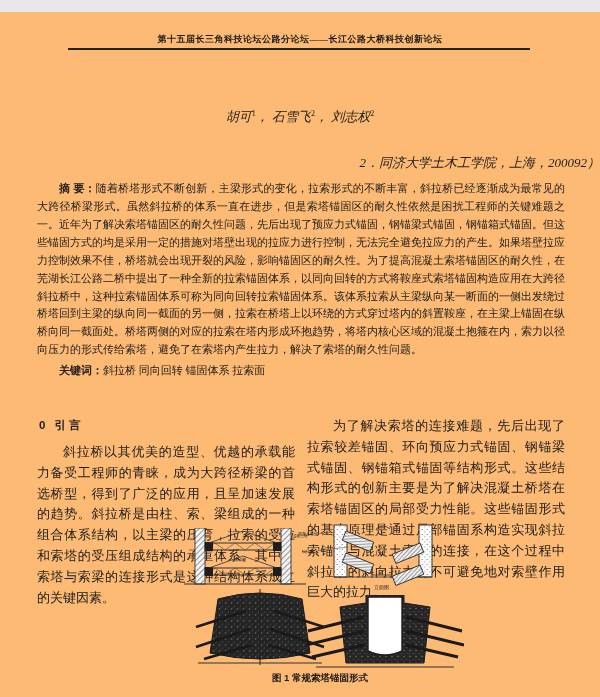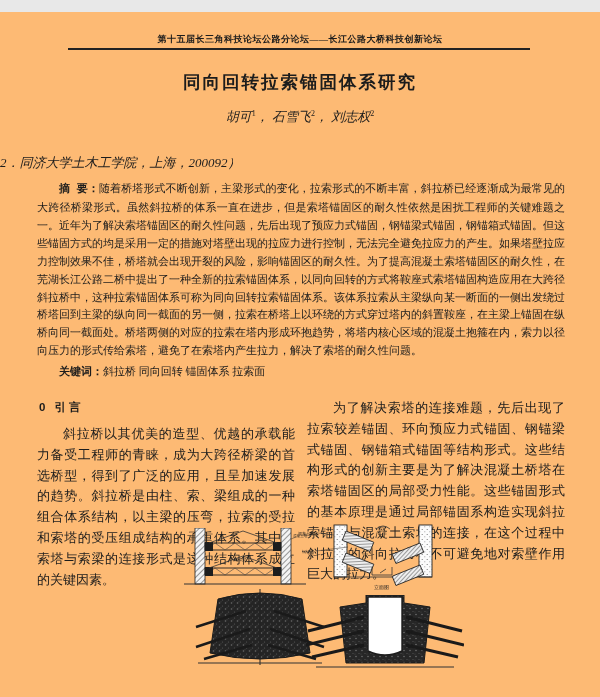--- a/index.html
+++ b/index.html
@@ -11,26 +11,26 @@
   .hdr{position:absolute;top:21px;left:0;width:100%;text-align:center;
     font-size:9px;font-weight:bold;letter-spacing:0.5px;}
   .hdr-rule{position:absolute;top:36px;left:68px;width:462px;border-top:2px solid #222;}
   .title{position:absolute;top:58px;left:0;width:100%;text-align:center;
     font-size:17.5px;font-weight:bold;letter-spacing:2px;
     font-family:"Liberation Sans","DejaVu Sans",sans-serif;}
   .authors{position:absolute;top:96px;left:0;width:100%;text-align:center;
     font-size:13px;font-style:italic;}
   .authors sup{font-size:8px;font-style:normal;}
   .aff1{position:absolute;top:119px;left:0;width:100%;text-align:center;font-size:13px;font-style:italic;}
-  .aff2{position:absolute;top:142px;left:0;width:100%;text-align:left;font-size:13px;font-style:italic;}
+  .aff2{position:absolute;top:142px;left:0;width:100%;text-align:right;font-size:13px;font-style:italic;}
   .abstract-block{position:absolute;top:168px;left:37px;width:528px;}
   .abstract-block p{margin:0;font-size:11px;line-height:1.63;text-align:justify;text-indent:2em;}
-  .lead{font-weight:bold;font-family:Liberation Mono, monospace;}
+  .lead{font-weight:bold;font-family:Liberation Sans, sans-serif;}
   .kw{margin-top:3px !important;}
-  .columns{position:absolute;top:386px;left:37px;width:528px;display:flex;gap:12px;}
+  .columns{position:absolute;top:404px;left:37px;width:528px;display:flex;gap:12px;}
   .col{flex:1;min-width:0;}
   .sec-head{font-size:11.5px;font-weight:bold;letter-spacing:3px;margin:2px 0 9px 2px;
     font-family:"Liberation Sans","DejaVu Sans",sans-serif;}
   .col p{margin:0;font-size:13px;line-height:1.6;text-align:justify;text-indent:2em;}
   .fig{position:absolute;}
   .fig-left-elev{top:516px;left:182px;}
   .fig-left-tower{top:577px;left:194px;}
   .fig-right-elev{top:511px;left:296px;}
   .fig-right-tower{top:583px;left:306px;}
   .fig-caption{position:absolute;top:660px;left:170px;width:300px;text-align:center;
@@ -38,21 +38,20 @@
   svg text{font-family:"Liberation Sans","DejaVu Sans",sans-serif;fill:#222;}
 </style>
 </head>
 <body>
 
 <div class="page">
 
   <div class="hdr">第十五届长三角科技论坛公路分论坛——长江公路大桥科技创新论坛</div>
   <div class="hdr-rule"></div>
 
-  <div class="title">同向回转拉索锚固体系研究</div>
 
   <div class="authors">胡可<sup>1</sup>， 石雪飞<sup>2</sup>， 刘志权<sup>2</sup></div>
 
   <div class="aff2">2．同济大学土木工学院，上海，200092）</div>
 
   <div class="abstract-block">
     <p><span class="lead">摘  要：</span><span>随着桥塔形式不断创新，主梁形式的变化，拉索形式的不断丰富，斜拉桥已经逐渐成为最常见的大跨径桥梁形式。虽然斜拉桥的体系一直在进步，但是索塔锚固区的耐久性依然是困扰工程师的关键难题之一。近年为了解决索塔锚固区的耐久性问题，先后出现了预应力式锚固，钢锚梁式锚固，钢锚箱式锚固。但这些锚固方式的均是采用一定的措施对塔壁出现的拉应力进行控制，无法完全避免拉应力的产生。如果塔壁拉应力控制效果不佳，桥塔就会出现开裂的风险，影响锚固区的耐久性。为了提高混凝土索塔锚固区的耐久性，在芜湖长江公路二桥中提出了一种全新的拉索锚固体系，以同向回转的方式将鞍座式索塔锚固构造应用在大跨径斜拉桥中，这种拉索锚固体系可称为同向回转拉索锚固体系。该体系拉索从主梁纵向某一断面的一侧出发绕过桥塔回到主梁的纵向同一截面的另一侧，拉索在桥塔上以环绕的方式穿过塔内的斜置鞍座，在主梁上锚固在纵桥向同一截面处。桥塔两侧的对应的拉索在塔内形成环抱趋势，将塔内核心区域的混凝土抱箍在内，索力以径向压力的形式传给索塔，避免了在索塔内产生拉力，解决了索塔的耐久性问题。</span></p>
     <p class="kw"><span class="lead">关键词：</span><span>斜拉桥  同向回转  锚固体系  拉索面</span></p>
   </div>
 
@@ -162,14 +161,15 @@
       <path d="M58,22 l-7,-1 l4,5 z"></path>
         <path d="M58,36 l-7,-1 l4,5 z"></path>
         <path d="M58,50 l-7,-1 l4,5 z"></path>
       <path d="M100,22 l7,-1 l-4,5 z"></path>
         <path d="M100,36 l7,-1 l-4,5 z"></path>
         <path d="M100,50 l7,-1 l-4,5 z"></path>
     </g>
     <line x1="10" y1="72" x2="148" y2="72" stroke="#333" stroke-width="1.2"></line>
   </svg>
 
+  <div class="fig-caption">图 1 常规索塔锚固形式</div>
 
 </div>
 
 </body></html>

